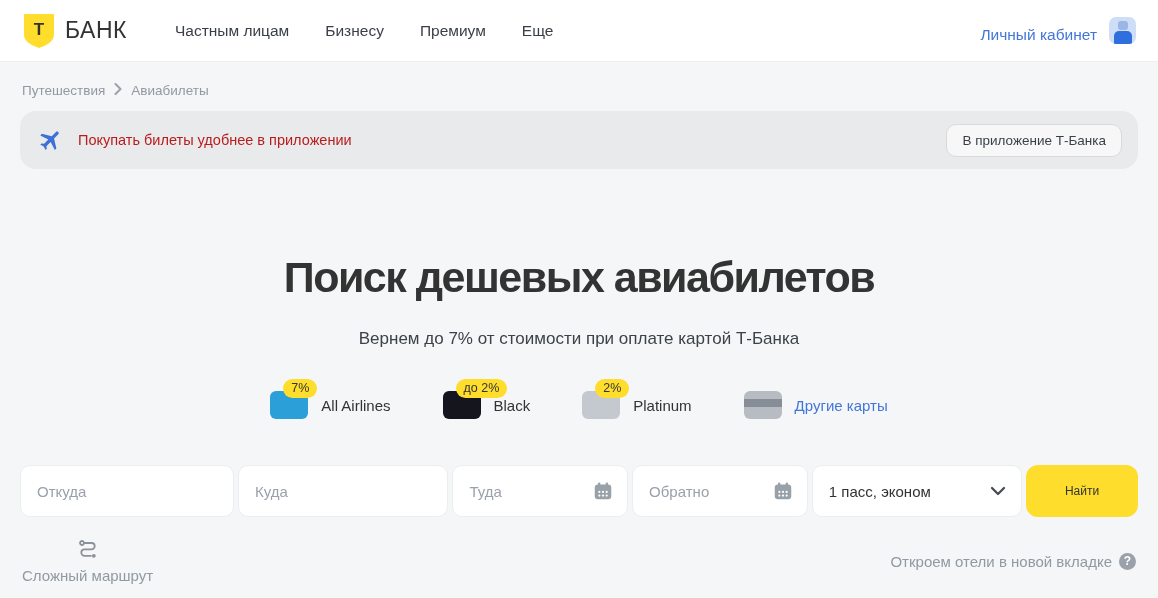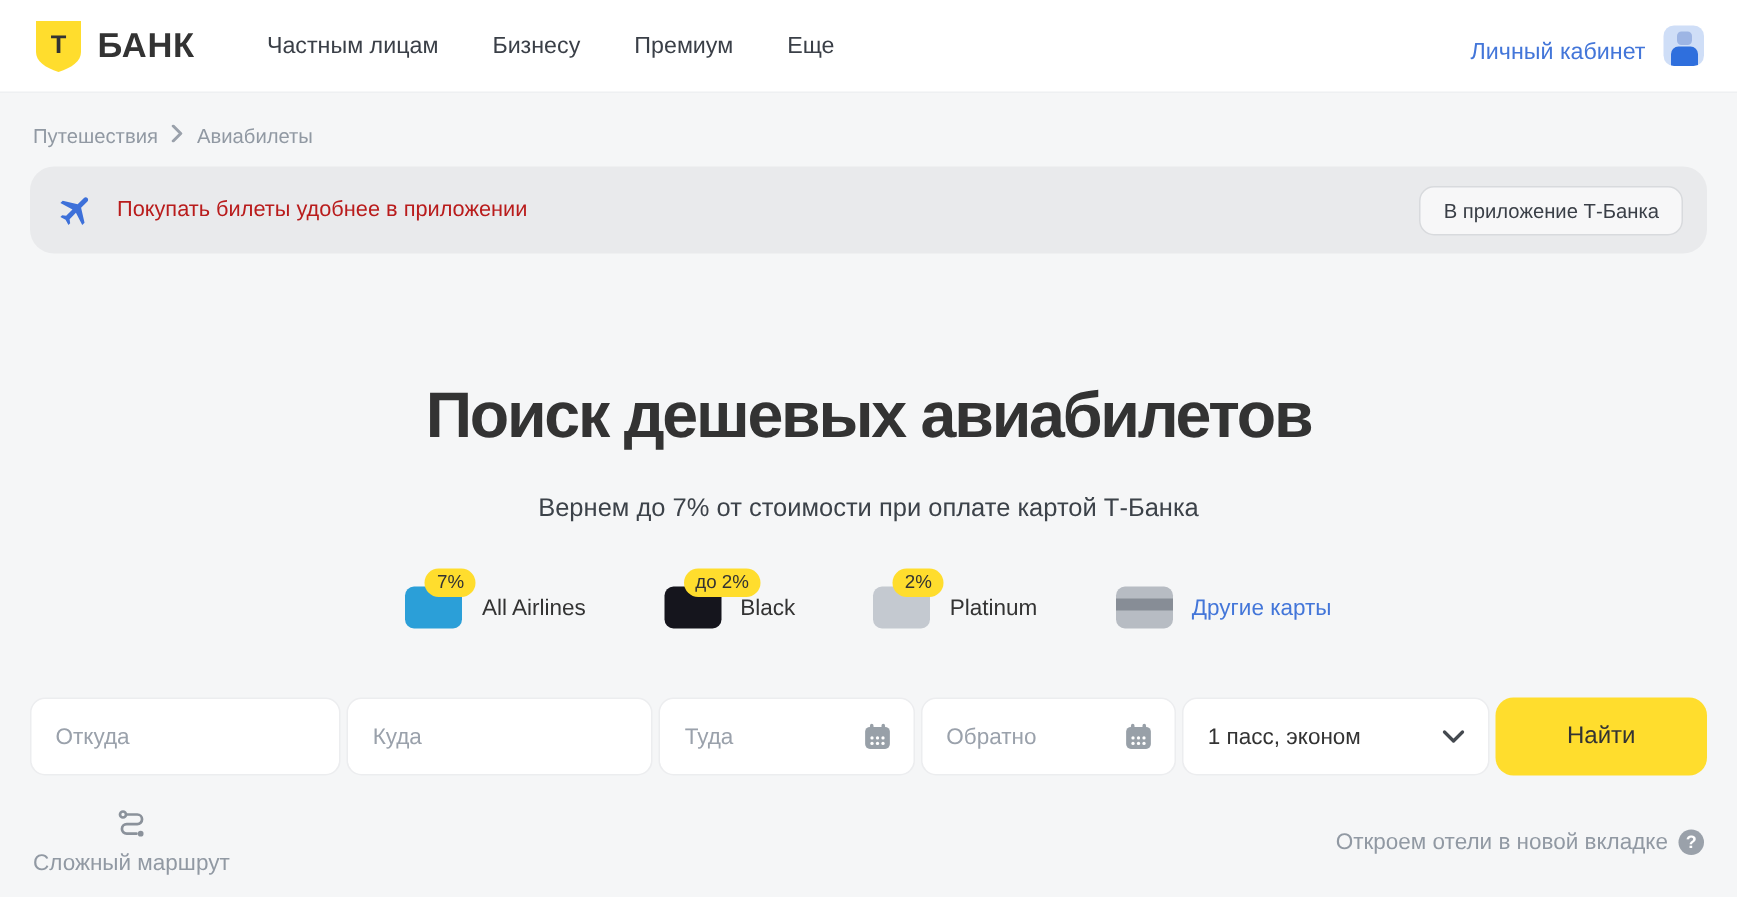--- a/index.html
+++ b/index.html
@@ -3,21 +3,21 @@
 <meta charset="utf-8">
 <style>
   * { margin:0; padding:0; box-sizing:border-box; }
   html,body { width:1158px; height:598px; overflow:hidden; background:#f5f6f7;
               font-family:"Liberation Sans","DejaVu Sans",sans-serif; color:#333; }
 
   
   .header { height:62px; background:#fff; display:flex; align-items:center;
             padding:0 22px; border-bottom:1px solid #eef0f2; }
   .logo { display:flex; align-items:center; gap:9px; cursor:pointer; }
-  .logo-brand { font-size:23px; font-weight:700; letter-spacing:.5px; color:#333; }
+  .logo-brand { font-size:23px; font-weight:400; letter-spacing:.5px; color:#333; }
   .nav { display:flex; gap:36px; margin-left:48px; }
   .nav-item { font-size:15.5px; color:#3a3f47; cursor:pointer; }
   .header-right { margin-left:auto; display:flex; align-items:flex-end; gap:12px; }
   .account-link { color:#4376d9; font-size:15.5px; cursor:pointer; text-decoration:none; }
 
   
   .breadcrumb { display:flex; gap:9px; padding:21px 22px 0;
                 font-size:13.5px; color:#9199a3; }
   .crumb { cursor:pointer; }
 
@@ -56,22 +56,22 @@
            display:flex; align-items:center; }
   .field input { border:none; outline:none; background:transparent; width:100%; height:100%;
                  padding:0 16px; font-size:15px; color:#333; font-family:inherit; }
   .field input::placeholder { color:#9aa1ab; opacity:1; }
   .f-from { flex:1.22; } .f-to { flex:1.2; }
   .f-depart,.f-return { flex:1; } .f-pass { flex:1.02; }
   .field .cal-icon { position:absolute; right:13px; top:50%; transform:translateY(-50%); }
   .f-depart input,.f-return input { padding-right:44px; }
   .passengers { justify-content:space-between; padding:0 15px 0 16px; cursor:pointer; }
   .passengers-value { font-size:15px; color:#333; }
-  .search-btn { width:141px; background:#FFDD2D; border:none; border-radius:12px;
-                font-size:16px; color:#333; cursor:pointer; font-family:inherit; }
+  .search-btn { width:112px; background:#FFDD2D; border:none; border-radius:12px;
+                font-size:12px; color:#333; cursor:pointer; font-family:inherit; }
 
   
   .bottom-row { margin:21px 22px 0; display:flex; justify-content:space-between; align-items:center;
                 font-size:15px; color:#9199a3; }
   .complex-route { display:flex; align-items:center; gap:9px; cursor:pointer;flex-direction:column; }
   .hotels-note { display:flex; align-items:center; gap:7px; }
   .q-icon { width:17px; height:17px; border-radius:50%; background:#9aa1aa; color:#fff;
             font-size:12px; font-weight:bold; display:flex; align-items:center;
             justify-content:center; cursor:pointer; }
   .avatar { width:27px; height:27px; border-radius:7px; background:#cfdef7; overflow:hidden;

